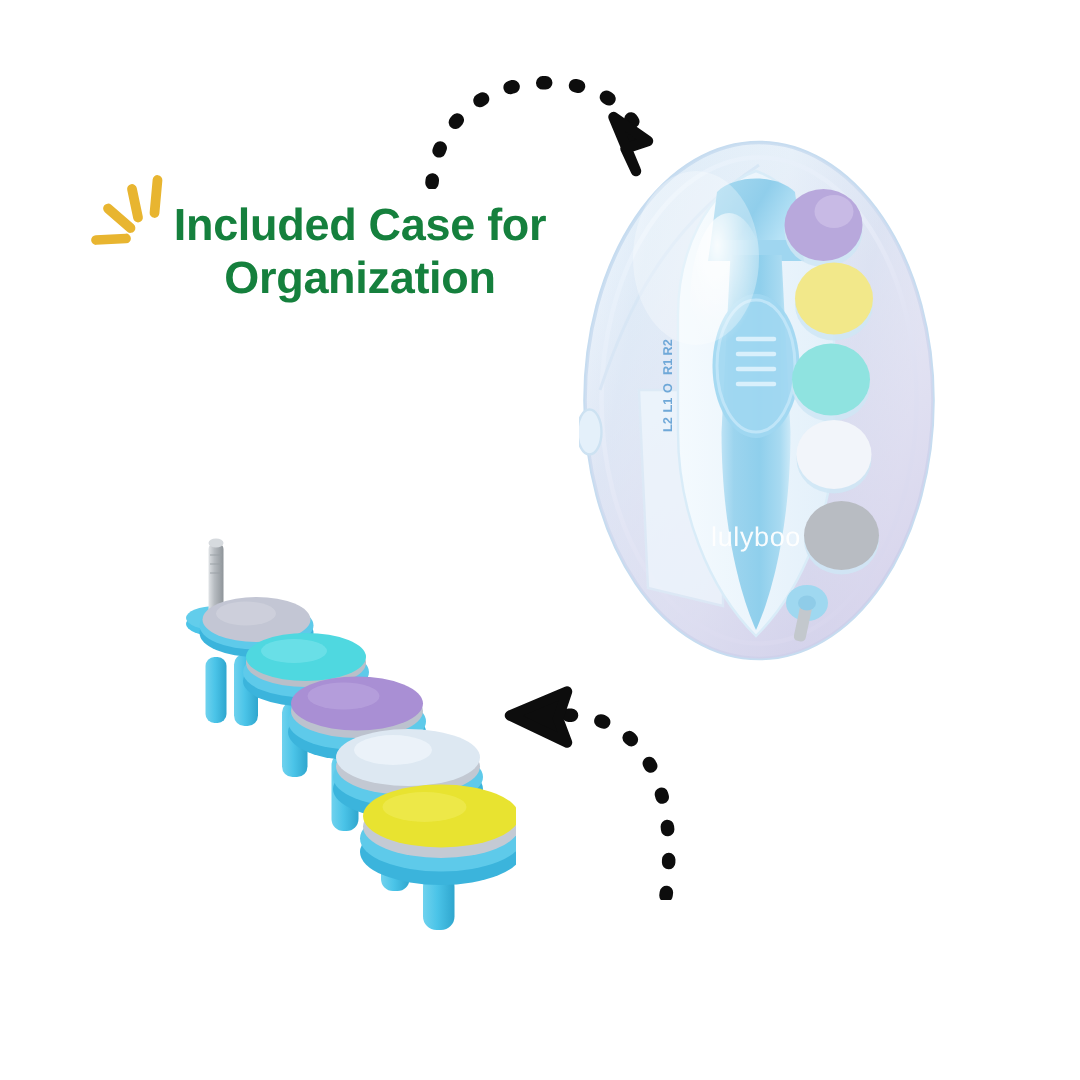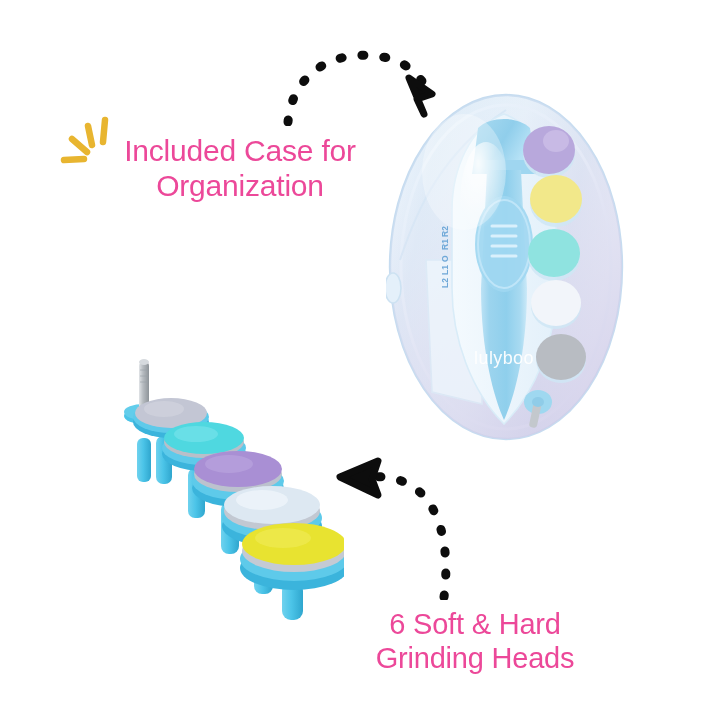--- a/index.html
+++ b/index.html
@@ -22,22 +22,22 @@
     inset: 0;
     width: 720px;
     height: 720px;
     background: #ffffff;
   }
 
   
   .callout {
     position: absolute;
     text-align: center;
-    color: #ec4899;
-    font-weight: 400;
+    color: #15803d;
+    font-weight: 700;
     letter-spacing: -0.2px;
     line-height: 1.16;
     white-space: pre-line;
   }
   #callout-case {
     left: 104px;
     top: 134px;
     width: 272px;
     font-size: 30px;
   }
@@ -299,16 +299,14 @@
       <ellipse cx="198" cy="194" rx="52" ry="21" fill="#E8E330"></ellipse>
       <ellipse cx="187" cy="188" rx="28" ry="10" fill="#F0EC5C" opacity="0.55"></ellipse>
     </g>
   </svg>
 
   <svg id="arrow-bottom" class="arrow-svg" viewBox="0 0 150 145">
     <path d="M 126 142 C 132 96, 124 48, 92 30 C 80 23, 66 21, 52 22" fill="none" stroke="#0D0D0D" stroke-width="9" stroke-linecap="round" stroke-dasharray="2 20"></path>
     <path d="M 60 6 L 22 22 L 60 40 L 54 24 Z" fill="#0D0D0D" stroke="#0D0D0D" stroke-width="7" stroke-linejoin="round"></path>
   </svg>
 
-  <div class="callout" id="callout-heads">6 Soft &amp; Hard
-Grinding Heads</div>
 
 </div>
 
 </body></html>

